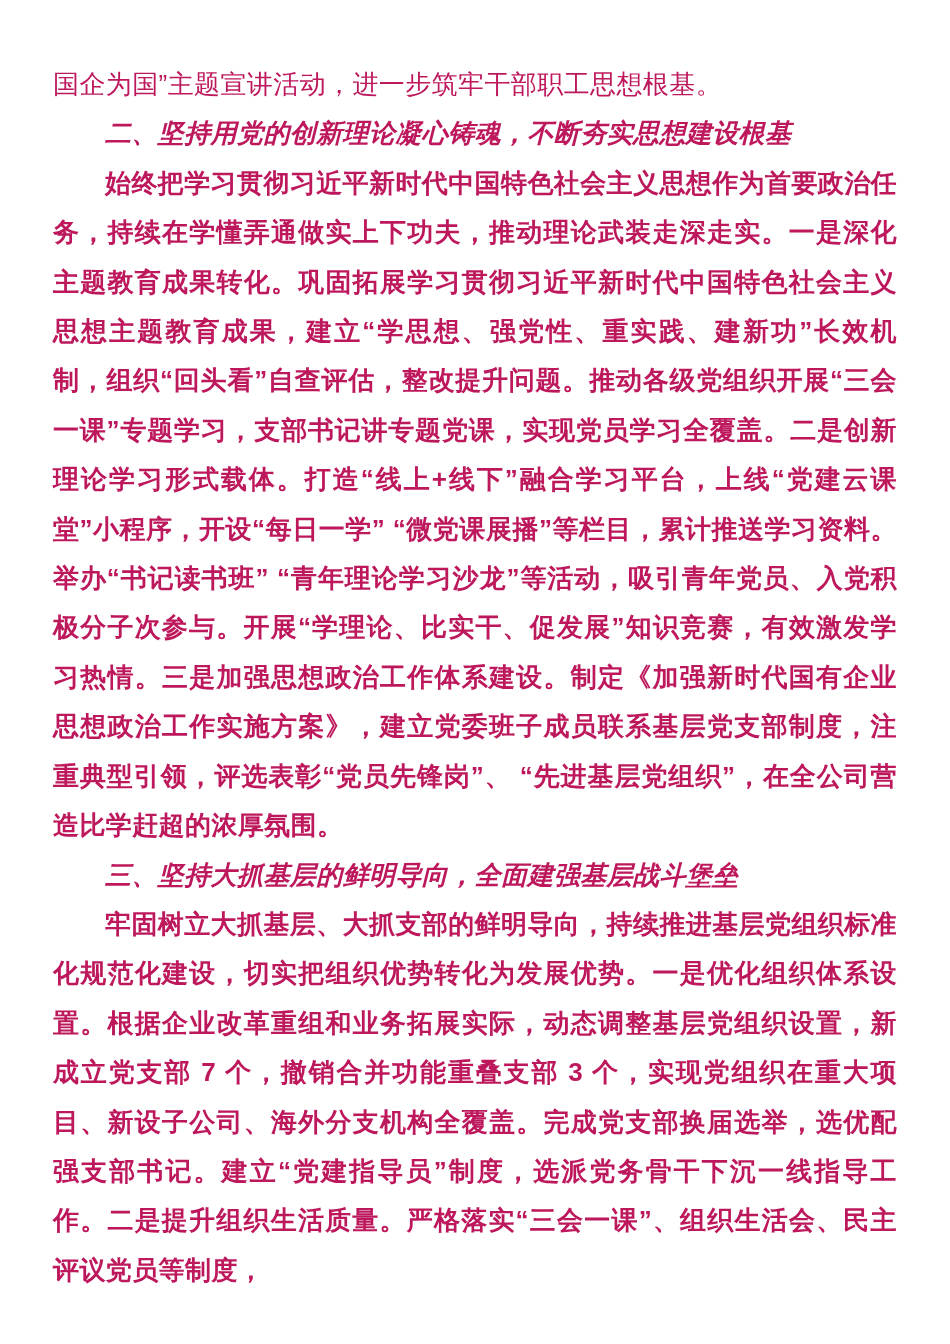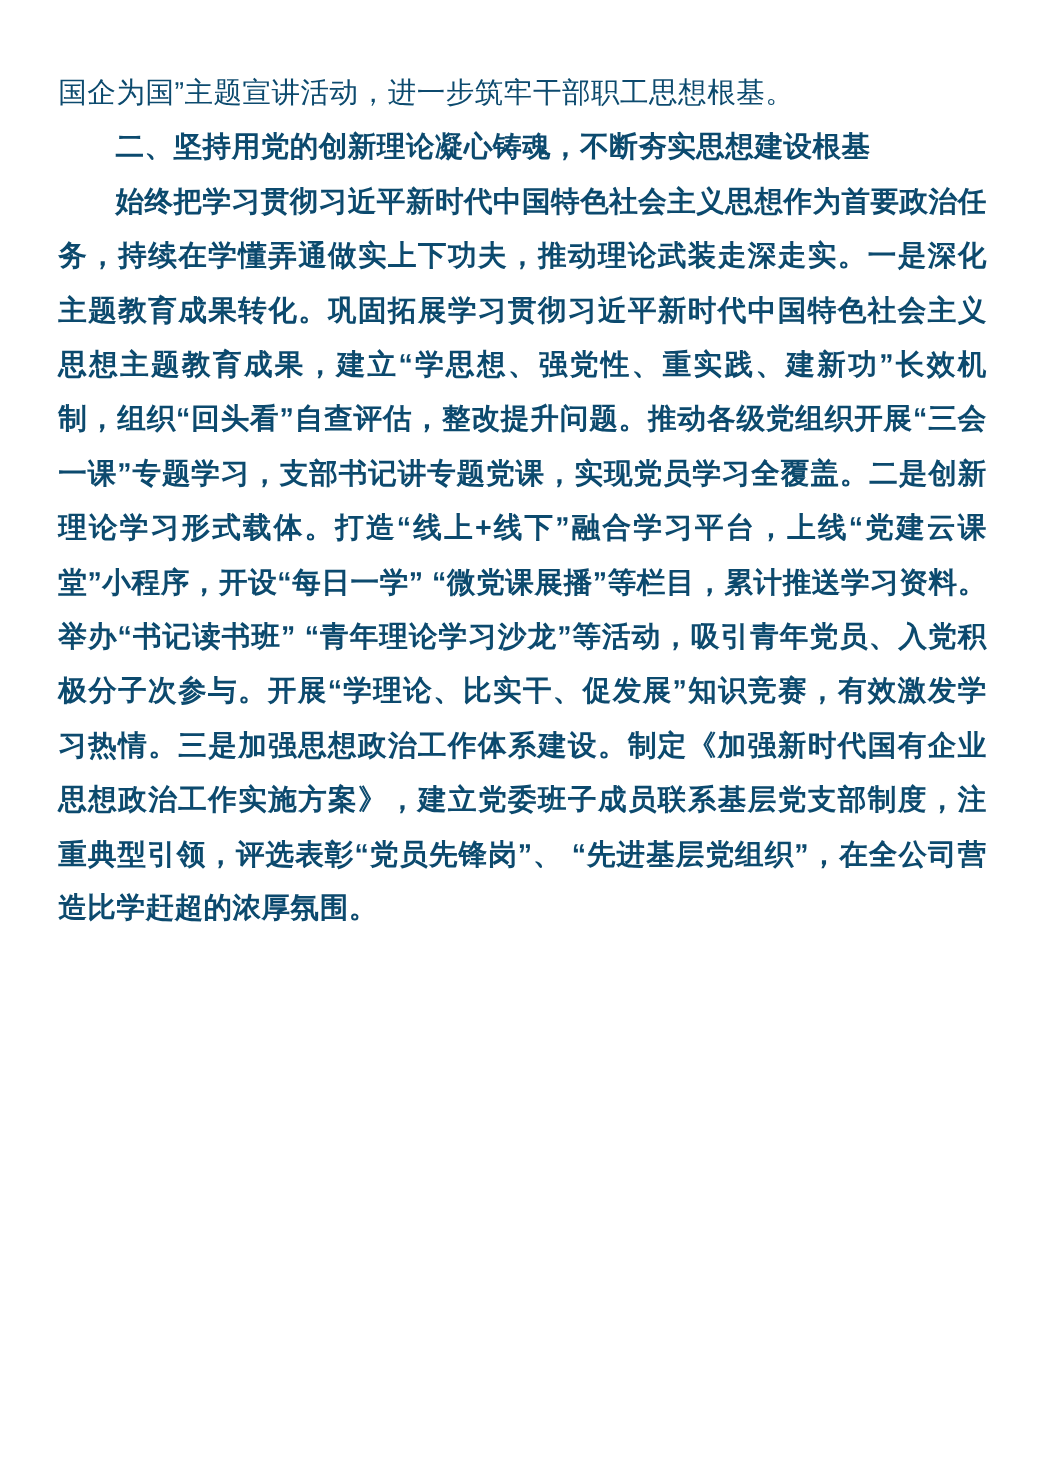--- a/index.html
+++ b/index.html
@@ -12,21 +12,21 @@
     height: 1344px;
     overflow: hidden;
     font-family: "Liberation Sans", "DejaVu Sans", sans-serif;
   }
   .page {
     box-sizing: border-box;
     width: 950px;
     height: 1344px;
     padding: 60px 53px 0 53px;
     background: #ffffff;
-    color: #0c4a6e;
+    color: #be185d;
   }
   .doc-text {
     font-size: 26px;
     line-height: 49.4px;
     letter-spacing: 0.4px;
     text-align: justify;
     word-break: break-all;
   }
   .doc-text p {
     margin: 0;
@@ -34,24 +34,27 @@
   }
   .para-indent {
     text-indent: 2em;
     font-weight: bold;
   }
   .para-no-indent {
     text-indent: 0;
   }
   .section-heading {
     font-weight: bold;
+    font-style: italic;
   }
 </style>
 </head>
 <body>
 
 <div class="page">
   <div class="doc-text">
     <p class="para-no-indent">国企为国”主题宣讲活动，进一步筑牢干部职工思想根基。</p>
     <p class="para-indent section-heading">二、坚持用党的创新理论凝心铸魂，不断夯实思想建设根基</p>
     <p class="para-indent">始终把学习贯彻习近平新时代中国特色社会主义思想作为首要政治任务，持续在学懂弄通做实上下功夫，推动理论武装走深走实。一是深化主题教育成果转化。巩固拓展学习贯彻习近平新时代中国特色社会主义思想主题教育成果，建立“学思想、强党性、重实践、建新功”长效机制，组织“回头看”自查评估，整改提升问题。推动各级党组织开展“三会一课”专题学习，支部书记讲专题党课，实现党员学习全覆盖。二是创新理论学习形式载体。打造“线上+线下”融合学习平台，上线“党建云课堂”小程序，开设“每日一学” “微党课展播”等栏目，累计推送学习资料。举办“书记读书班” “青年理论学习沙龙”等活动，吸引青年党员、入党积极分子次参与。开展“学理论、比实干、促发展”知识竞赛，有效激发学习热情。三是加强思想政治工作体系建设。制定《加强新时代国有企业思想政治工作实施方案》，建立党委班子成员联系基层党支部制度，注重典型引领，评选表彰“党员先锋岗”、 “先进基层党组织”，在全公司营造比学赶超的浓厚氛围。</p>
+    <p class="para-indent section-heading">三、坚持大抓基层的鲜明导向，全面建强基层战斗堡垒</p>
+    <p class="para-indent">牢固树立大抓基层、大抓支部的鲜明导向，持续推进基层党组织标准化规范化建设，切实把组织优势转化为发展优势。一是优化组织体系设置。根据企业改革重组和业务拓展实际，动态调整基层党组织设置，新成立党支部 7 个，撤销合并功能重叠支部 3 个，实现党组织在重大项目、新设子公司、海外分支机构全覆盖。完成党支部换届选举，选优配强支部书记。建立“党建指导员”制度，选派党务骨干下沉一线指导工作。二是提升组织生活质量。严格落实“三会一课”、组织生活会、民主评议党员等制度，</p>
   </div>
 </div>
 
 </body></html>

